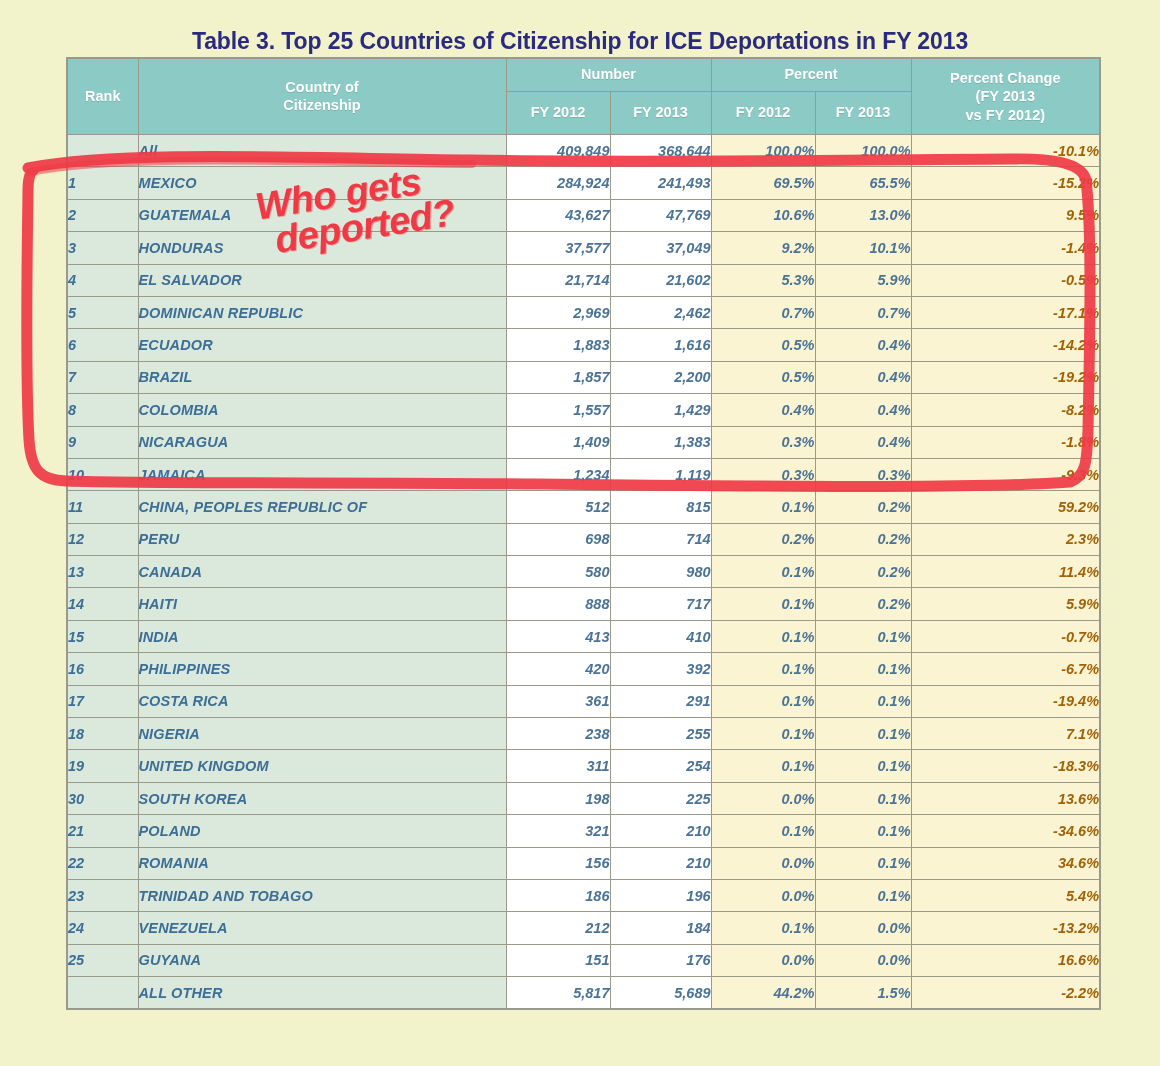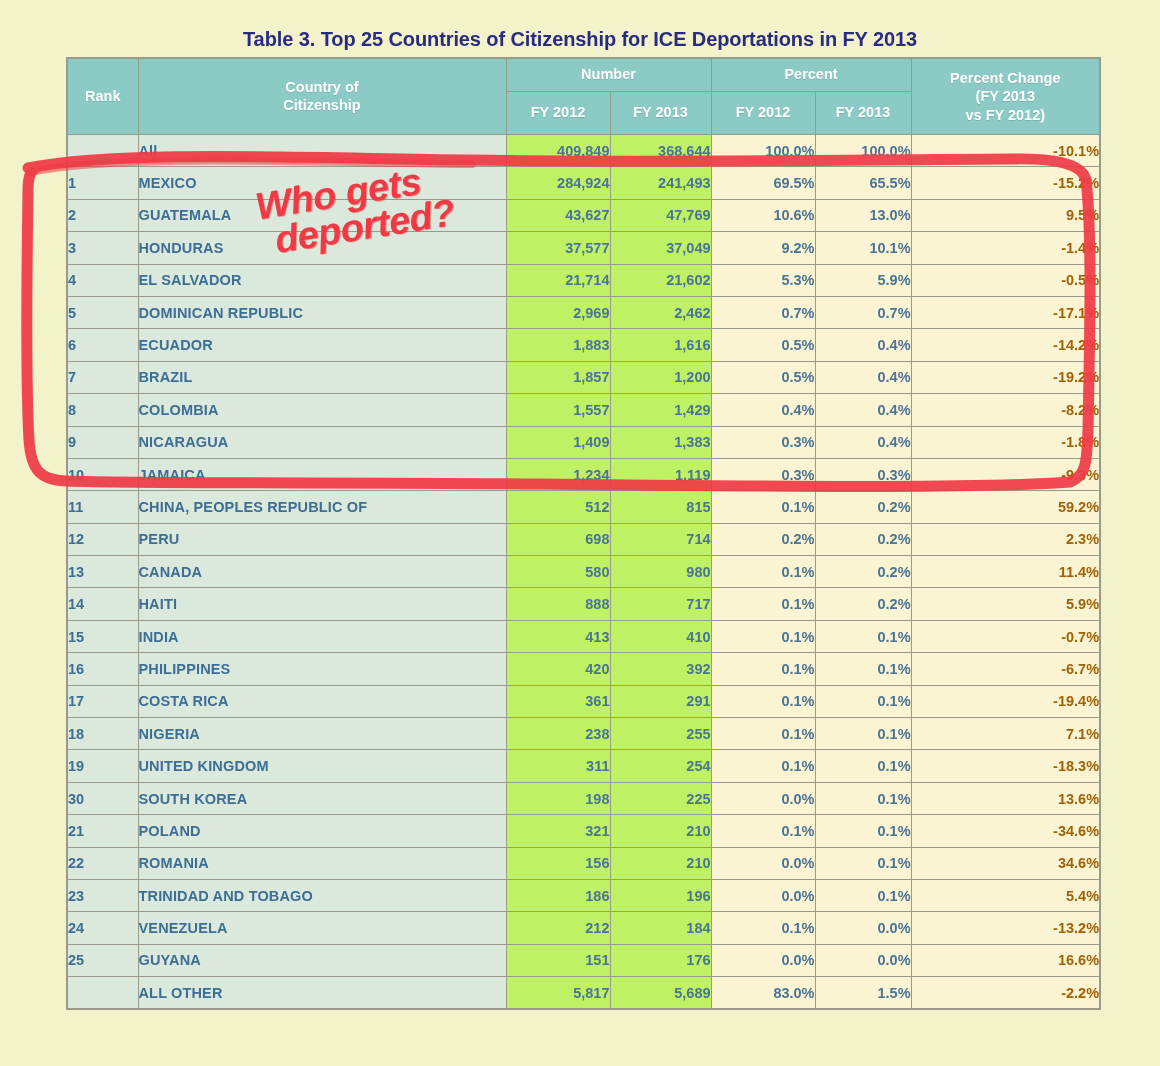--- a/index.html
+++ b/index.html
@@ -22,21 +22,21 @@
     height: 1066px;
   }
 
   
   .table-title {
     position: absolute;
     left: 0;
     top: 28px;
     width: 1160px;
     text-align: center;
-    font-size: 20px;
+    font-size: 23px;
     font-weight: bold;
     color: #2a2a80;
     letter-spacing: -0.1px;
     white-space: nowrap;
   }
 
   
   .table-wrap {
     position: absolute;
     left: 66px;
@@ -74,36 +74,36 @@
   }
   th.h-sub {
     height: 42px;
   }
   th.h-pctchange {
     line-height: 1.25;
     margin-left: 12px;
   }
 
   
-  tbody tr { height: 32.4px; }
+  tbody tr { height: 32.4px; font-style: italic; }
   td.c-rank {
     background: #dbe9dc;
     color: #3c6e96;
     text-align: left;
     padding-left: 8px;
   }
   td.c-country {
     background: #dbe9dc;
     color: #3c6e96;
     text-align: left;
     padding-left: 11px;
     letter-spacing: 0.15px;
   }
   td.c-num {
-    background: #bef264;
+    background: #ffffff;
     color: #4b7396;
     text-align: right;
     padding-right: 10px;
     margin-top: 24px;
   }
   td.c-pct {
     background: #faf4d2;
     color: #4b7396;
     text-align: right;
     padding-right: 10px;
@@ -247,21 +247,21 @@
             <td class="c-num">1,883</td>
             <td class="c-num">1,616</td>
             <td class="c-pct">0.5%</td>
             <td class="c-pct">0.4%</td>
             <td class="c-chg">-14.2%</td>
           </tr>
           <tr>
             <td class="c-rank">7</td>
             <td class="c-country">BRAZIL</td>
             <td class="c-num">1,857</td>
-            <td class="c-num">1,200</td>
+            <td class="c-num">2,200</td>
             <td class="c-pct">0.5%</td>
             <td class="c-pct">0.4%</td>
             <td class="c-chg">-19.2%</td>
           </tr>
           <tr>
             <td class="c-rank">8</td>
             <td class="c-country">COLOMBIA</td>
             <td class="c-num">1,557</td>
             <td class="c-num">1,429</td>
             <td class="c-pct">0.4%</td>
@@ -419,21 +419,21 @@
             <td class="c-num">176</td>
             <td class="c-pct">0.0%</td>
             <td class="c-pct">0.0%</td>
             <td class="c-chg">16.6%</td>
           </tr>
           <tr>
             <td class="c-rank"></td>
             <td class="c-country">ALL OTHER</td>
             <td class="c-num">5,817</td>
             <td class="c-num">5,689</td>
-            <td class="c-pct">83.0%</td>
+            <td class="c-pct">44.2%</td>
             <td class="c-pct">1.5%</td>
             <td class="c-chg">-2.2%</td>
           </tr>
         </tbody>
     </table>
   </div>
 
   <svg id="annotation-layer" viewBox="0 0 1160 1066" width="1160" height="1066" xmlns="http://www.w3.org/2000/svg">
     <g>
       <path d="M 28 168

